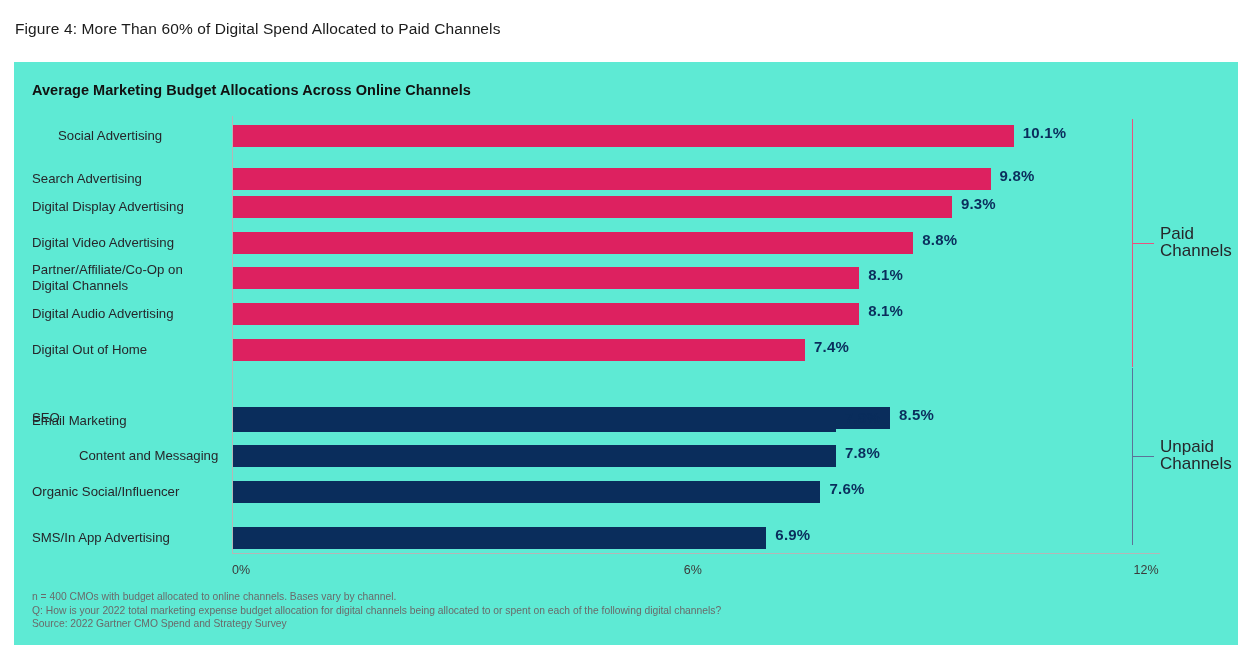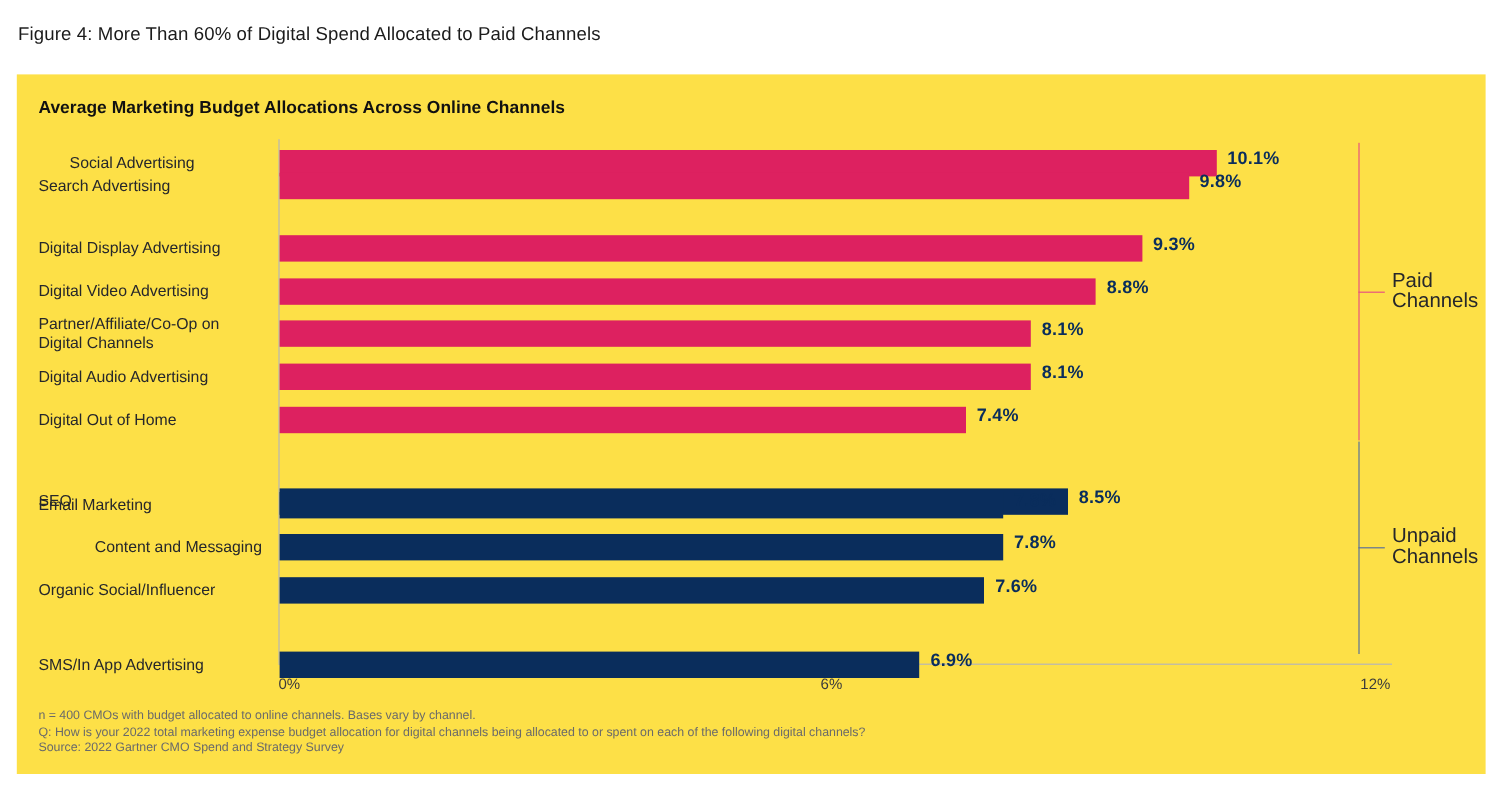--- a/index.html
+++ b/index.html
@@ -27,21 +27,21 @@
     white-space: nowrap;
   }
 
   
   .panel {
     position: absolute;
     left: 14px;
     top: 62px;
     width: 1224px;
     height: 583px;
-    background: #fde047;
+    background: #5eead4;
   }
 
   .panel-title {
     position: absolute;
     left: 18px;
     top: 20px;
     font-size: 14.5px;
     font-weight: bold;
     color: #111111;
     letter-spacing: 0.05px;
@@ -154,21 +154,21 @@
 
   <div class="plot" id="plot">
 
   <div class="axis-y" style="left: 218px; top: 54px; height: 437px;"></div>
       <div class="axis-x" style="left: 218px; top: 491px; width: 927.6px;"></div>
       <div class="row" style="top: 63px; width: 1224px;">
         <div class="row-label" style="top: 3px; margin-left: 26px;">Social Advertising</div>
         <div class="bar paid" style="left: 219px; width: 780.73px;"></div>
         <div class="bar-value" style="left: 1008.73px;">10.1%</div>
       </div>
-      <div class="row" style="top: 82px; width: 1224px;">
+      <div class="row" style="top: 106px; width: 1224px;">
         <div class="row-label" style="top: 3px;">Search Advertising</div>
         <div class="bar paid" style="left: 219px; width: 757.54px;"></div>
         <div class="bar-value" style="left: 985.54px;">9.8%</div>
       </div>
       <div class="row" style="top: 134.2px; width: 1224px;">
         <div class="row-label" style="top: 3px;">Digital Display Advertising</div>
         <div class="bar paid" style="left: 219px; width: 718.89px;"></div>
         <div class="bar-value" style="left: 946.89px;">9.3%</div>
       </div>
       <div class="row" style="top: 169.8px; width: 1224px;">
@@ -205,21 +205,21 @@
       <div class="row" style="top: 383.4px; width: 1224px;">
         <div class="row-label" style="top: 3px; margin-left: 47px;">Content and Messaging</div>
         <div class="bar unpaid" style="left: 219px; width: 602.94px;"></div>
         <div class="bar-value" style="left: 830.94px;">7.8%</div>
       </div>
       <div class="row" style="top: 419px; width: 1224px;">
         <div class="row-label" style="top: 3px;">Organic Social/Influencer</div>
         <div class="bar unpaid" style="left: 219px; width: 587.48px;"></div>
         <div class="bar-value" style="left: 815.48px;">7.6%</div>
       </div>
-      <div class="row" style="top: 481px; width: 1224px;">
+      <div class="row" style="top: 465px; width: 1224px;">
         <div class="row-label" style="top: 3px;">SMS/In App Advertising</div>
         <div class="bar unpaid" style="left: 219px; width: 533.37px;"></div>
         <div class="bar-value" style="left: 761.37px;">6.9%</div>
       </div>
       <div class="tick-label" style="top: 501px; left: 218px;">0%</div>
       <div class="tick-label" style="top: 501px; left: 669.8px;">6%</div>
       <div class="tick-label" style="top: 501px; left: 1119.6px;">12%</div>
       <div class="bracket paid">
         <div class="bracket-line" style="left: 1118px; top: 57px; height: 247.6px;"></div>
         <div class="bracket-tick" style="left: 1118px; top: 180.8px;"></div>

